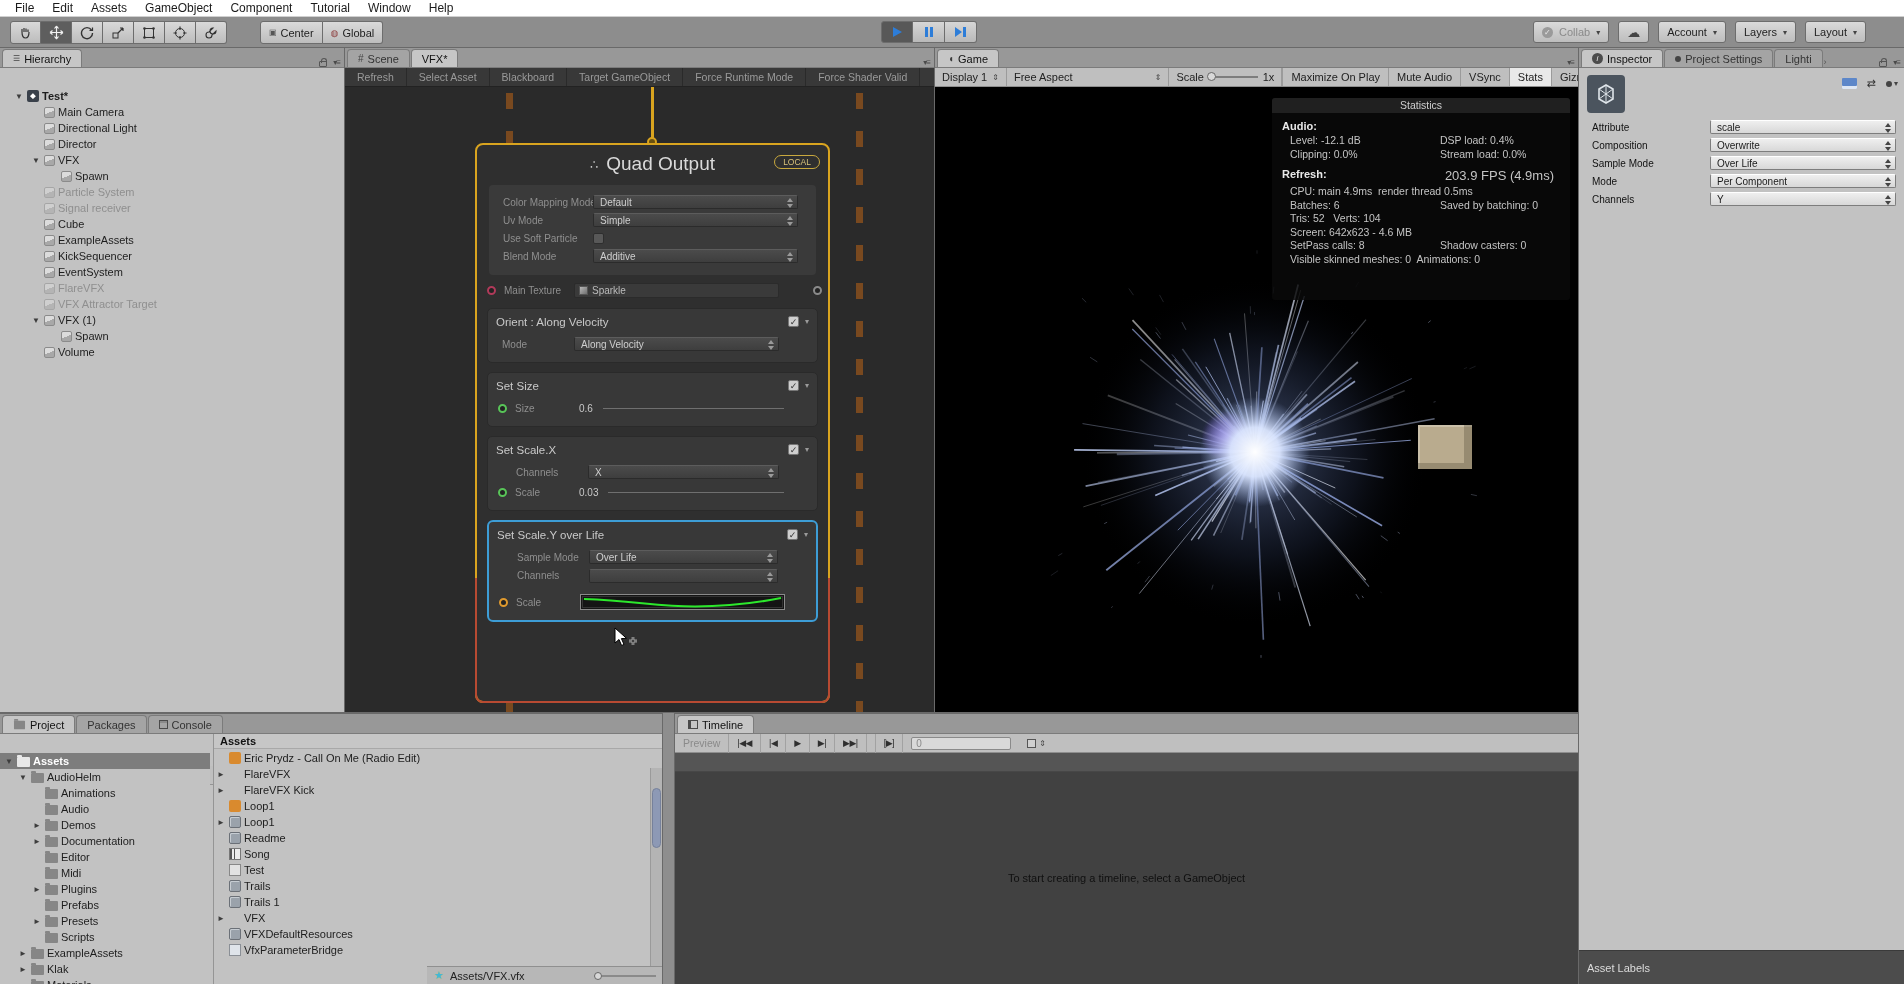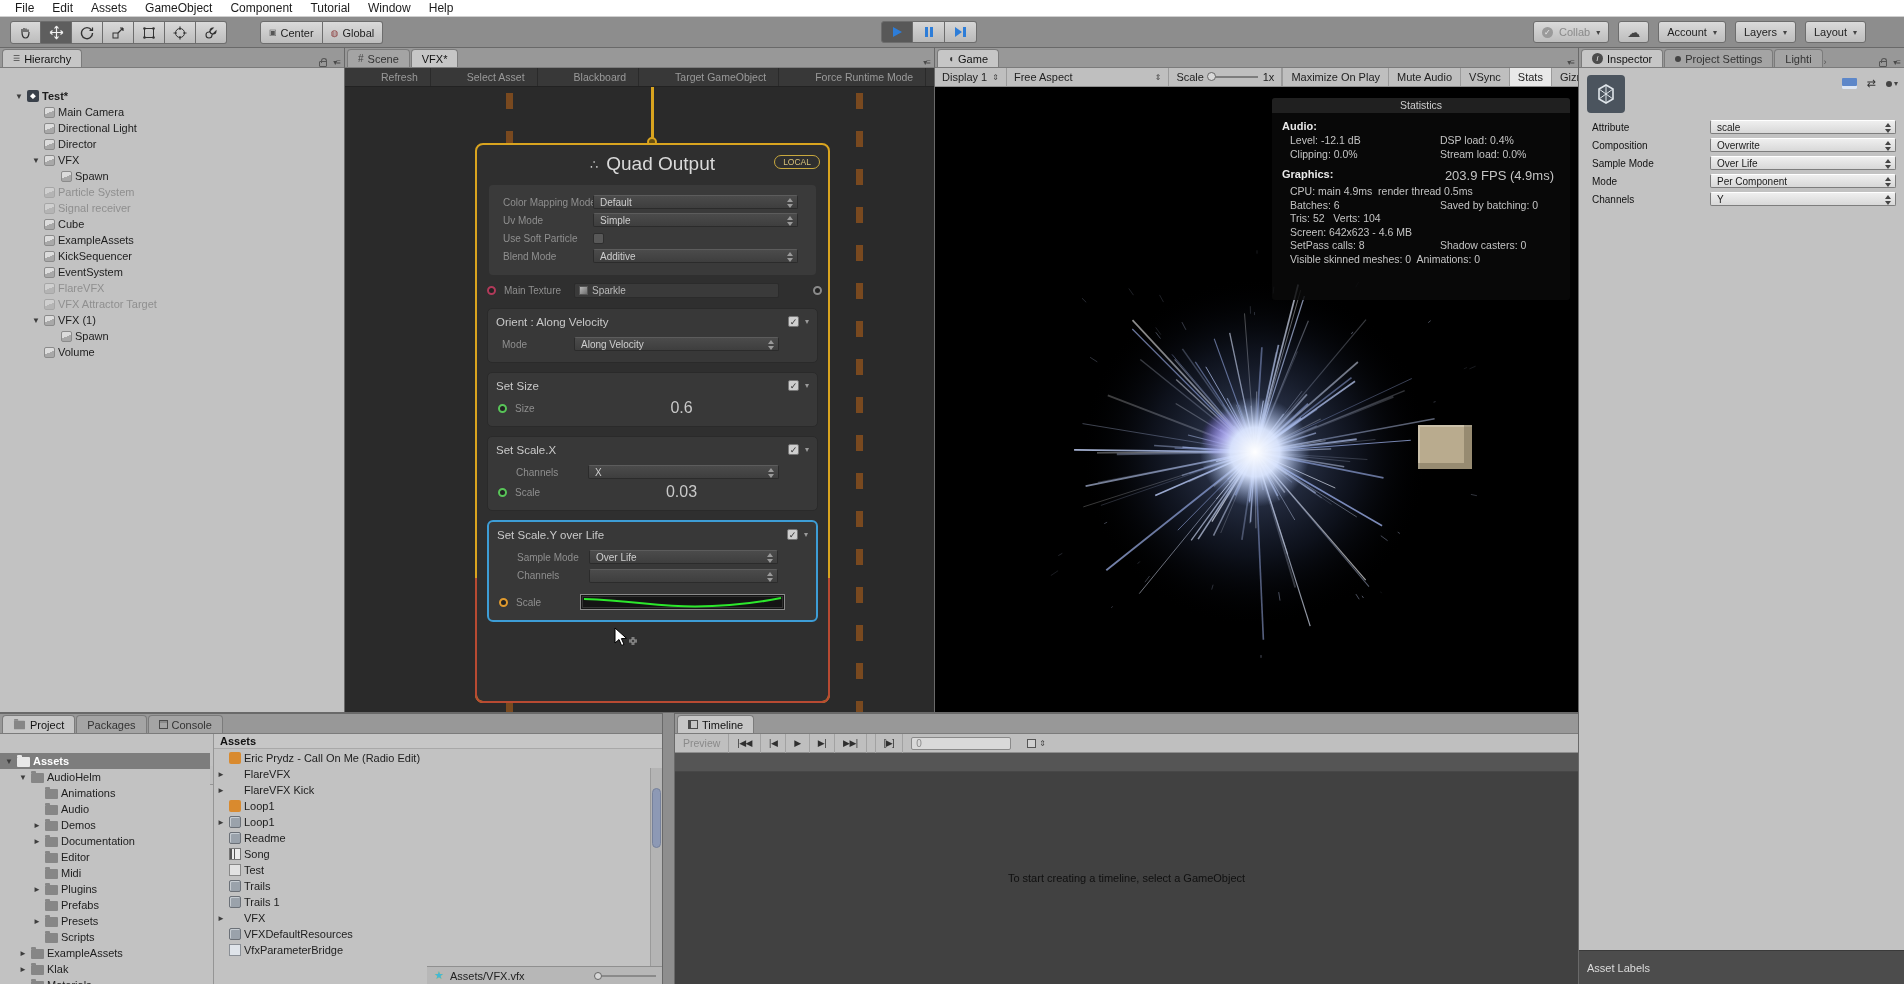--- a/index.html
+++ b/index.html
@@ -73,21 +73,21 @@
               background:linear-gradient(155deg,#dcdcdc 50%,#a8a8a8 50%); flex:none;}
   .scene-row { font-weight:bold; }
   .unity-mini { width:12px; height:12px; background:#39404a; border-radius:2px; color:#fff; font-size:7px;
                 display:flex; align-items:center; justify-content:center; flex:none;}
 
   
   #vfxpanel { left:345px; top:48px; width:589px; height:664px; background:#2a2a2a;}
   .darkbar { position:absolute; left:0; top:20px; right:0; height:19px; background:#383838;
              border-bottom:1px solid #222; display:flex; align-items:stretch;}
   .darkbtn { font-size:10.5px; color:#9a9a9a; display:flex; align-items:center; padding:0 12px;
-             border-right:1px solid #2a2a2a; white-space:nowrap;margin-left:24px;}
+             border-right:1px solid #2a2a2a; white-space:nowrap;}
   #graph { position:absolute; left:0; top:39px; right:0; bottom:0; background:#2a2a2a; overflow:hidden;}
   .dashcol { position:absolute; width:7px; top:6px; bottom:0;
              background:repeating-linear-gradient(to bottom,#79491f 0 16px, transparent 16px 38px);}
   .edge-v { position:absolute; width:3px; background:#d9a41f; }
   .edge-dot { position:absolute; width:10px; height:10px; border:2px solid #d9a41f; border-radius:50%; background:#6b5210;}
 
   #node { position:absolute; left:130px; top:56px; width:355px; height:560px; background:#2f2f2f;
           border:2px solid #d9a41f; border-radius:8px; }
   .node-red { position:absolute; left:-2px; right:-2px; bottom:-2px; height:125px; border:2px solid #b84a32;
               border-top:none; border-radius:0 0 8px 8px; pointer-events:none;}
@@ -119,21 +119,21 @@
   .blocks { display:flex; flex-direction:column; gap:9px; margin:0 10px; }
   .block { background:#383838; border:1px solid #2a2a2a; border-radius:5px; padding-bottom:8px;}
   .bhead { height:25px; display:flex; align-items:center; font-size:11.5px; color:#c9c9c9; padding:0 8px; gap:6px;}
   .bhead .sp { flex:1; }
   .checkbox-lt { width:11px; height:11px; background:#cfcfcf; border:1px solid #777; border-radius:2px;
                  color:#333; font-size:9px; line-height:10px; text-align:center;}
   .chev { color:#9a9a9a; font-size:8px; }
   .brow { height:20px; display:flex; align-items:center; }
   .blabel { font-size:10px; color:#8f8f8f; flex:none; width:86px; padding-left:14px; white-space:nowrap;}
   .brow .port + .blabel { width:72px; padding-left:8px; }
-  .numfield { width:205px; display:flex; align-items:center; font-size:16px; color:#c9c9c9;flex-direction:column; }
+  .numfield { width:205px; display:flex; align-items:center; font-size:10px; color:#c9c9c9; }
   .dragline { flex:1; height:1px; background:#6f6f6f; margin-left:10px; }
   .block.selblock { border:2px solid #3d9dd6; border-radius:6px; }
   .curvebox { width:205px; height:16px; }
 
   
   #cursor { position:absolute; left:268px; top:540px; width:30px; height:24px; z-index:40;}
 
   
   #gamepanel { left:935px; top:48px; width:643px; height:664px; }
   .gtoolbar { position:absolute; left:0; top:20px; right:0; height:19px; background:#bfbfbf;
@@ -856,21 +856,21 @@
           <div class="srow">
               <span class="sl">Level: -12.1 dB</span>
               <span class="sr">DSP load: 0.4%</span>
             </div>
             <div class="srow">
               <span class="sl">Clipping: 0.0%</span>
               <span class="sr">Stream load: 0.0%</span>
             </div>
         </div>
         <div class="sheading">
-            <span>Graphics:</span>
+            <span>Refresh:</span>
           <span class="fps">203.9 FPS (4.9ms)</span>
           </div>
         <div>
           <div class="srow">
               <span class="sl">CPU: main 4.9ms  render thread 0.5ms</span>
               <span class="sr"></span>
             </div>
             <div class="srow">
               <span class="sl">Batches: 6</span>
               <span class="sr">Saved by batching: 0</span>

